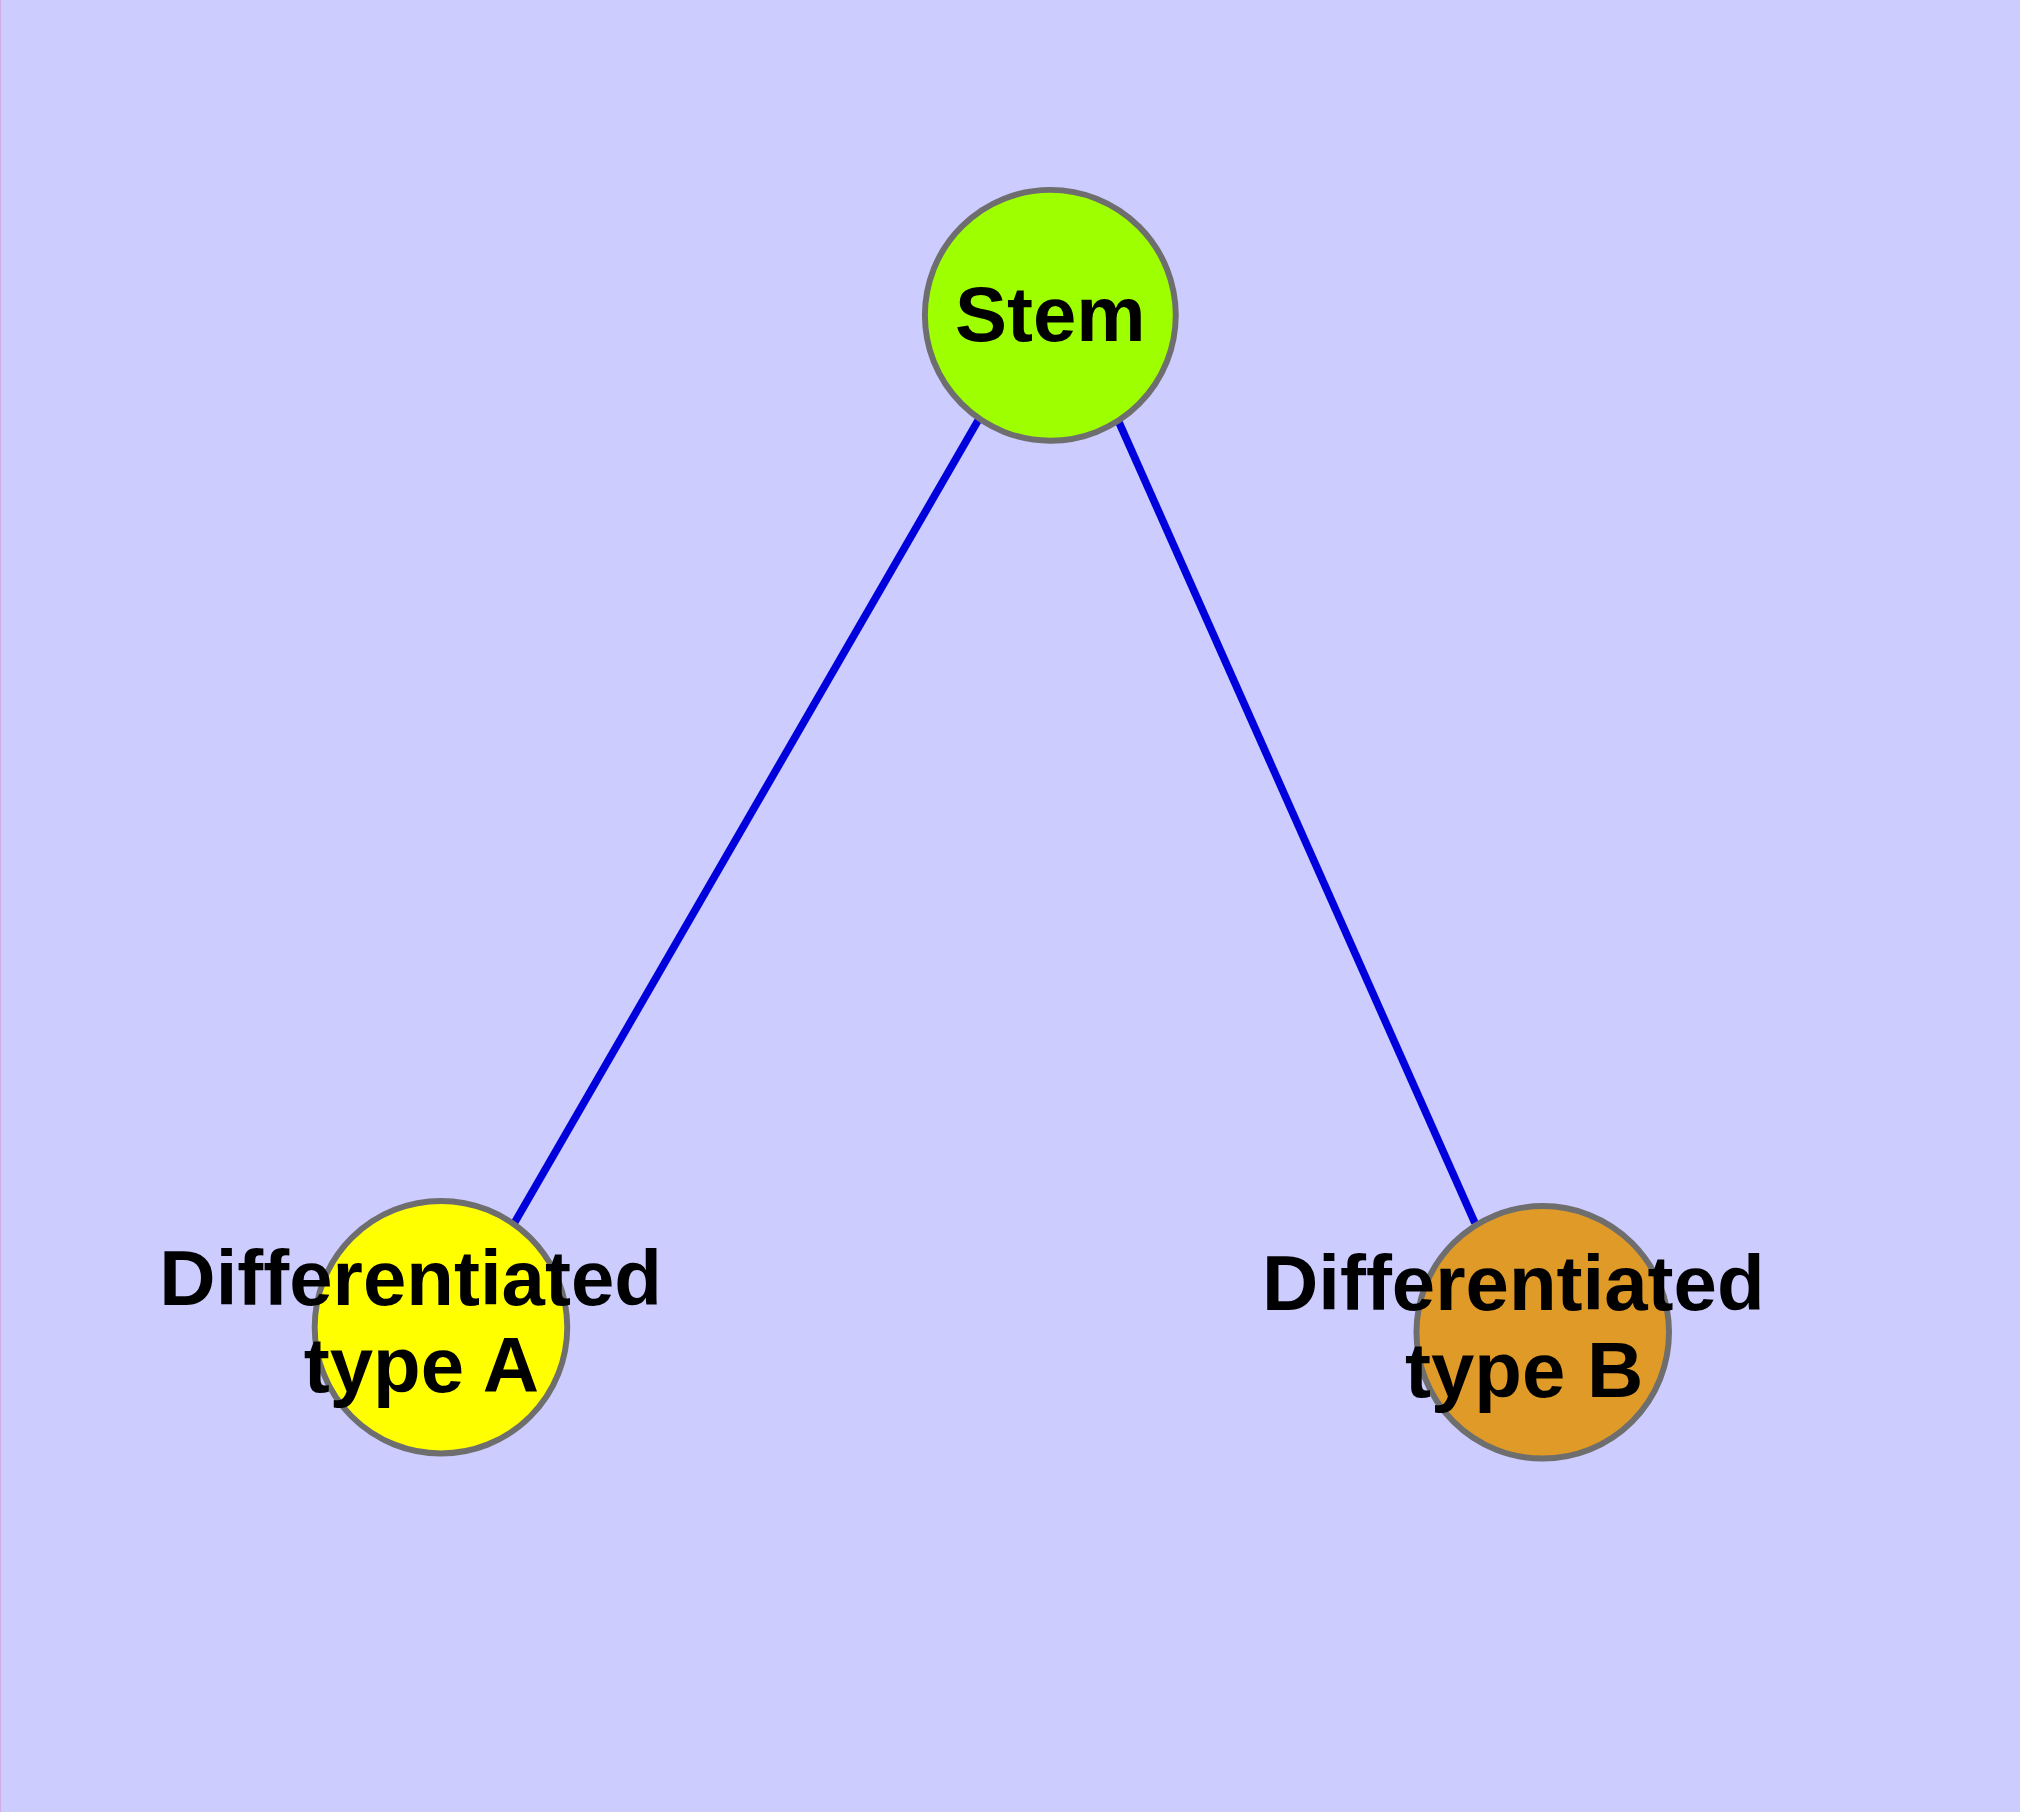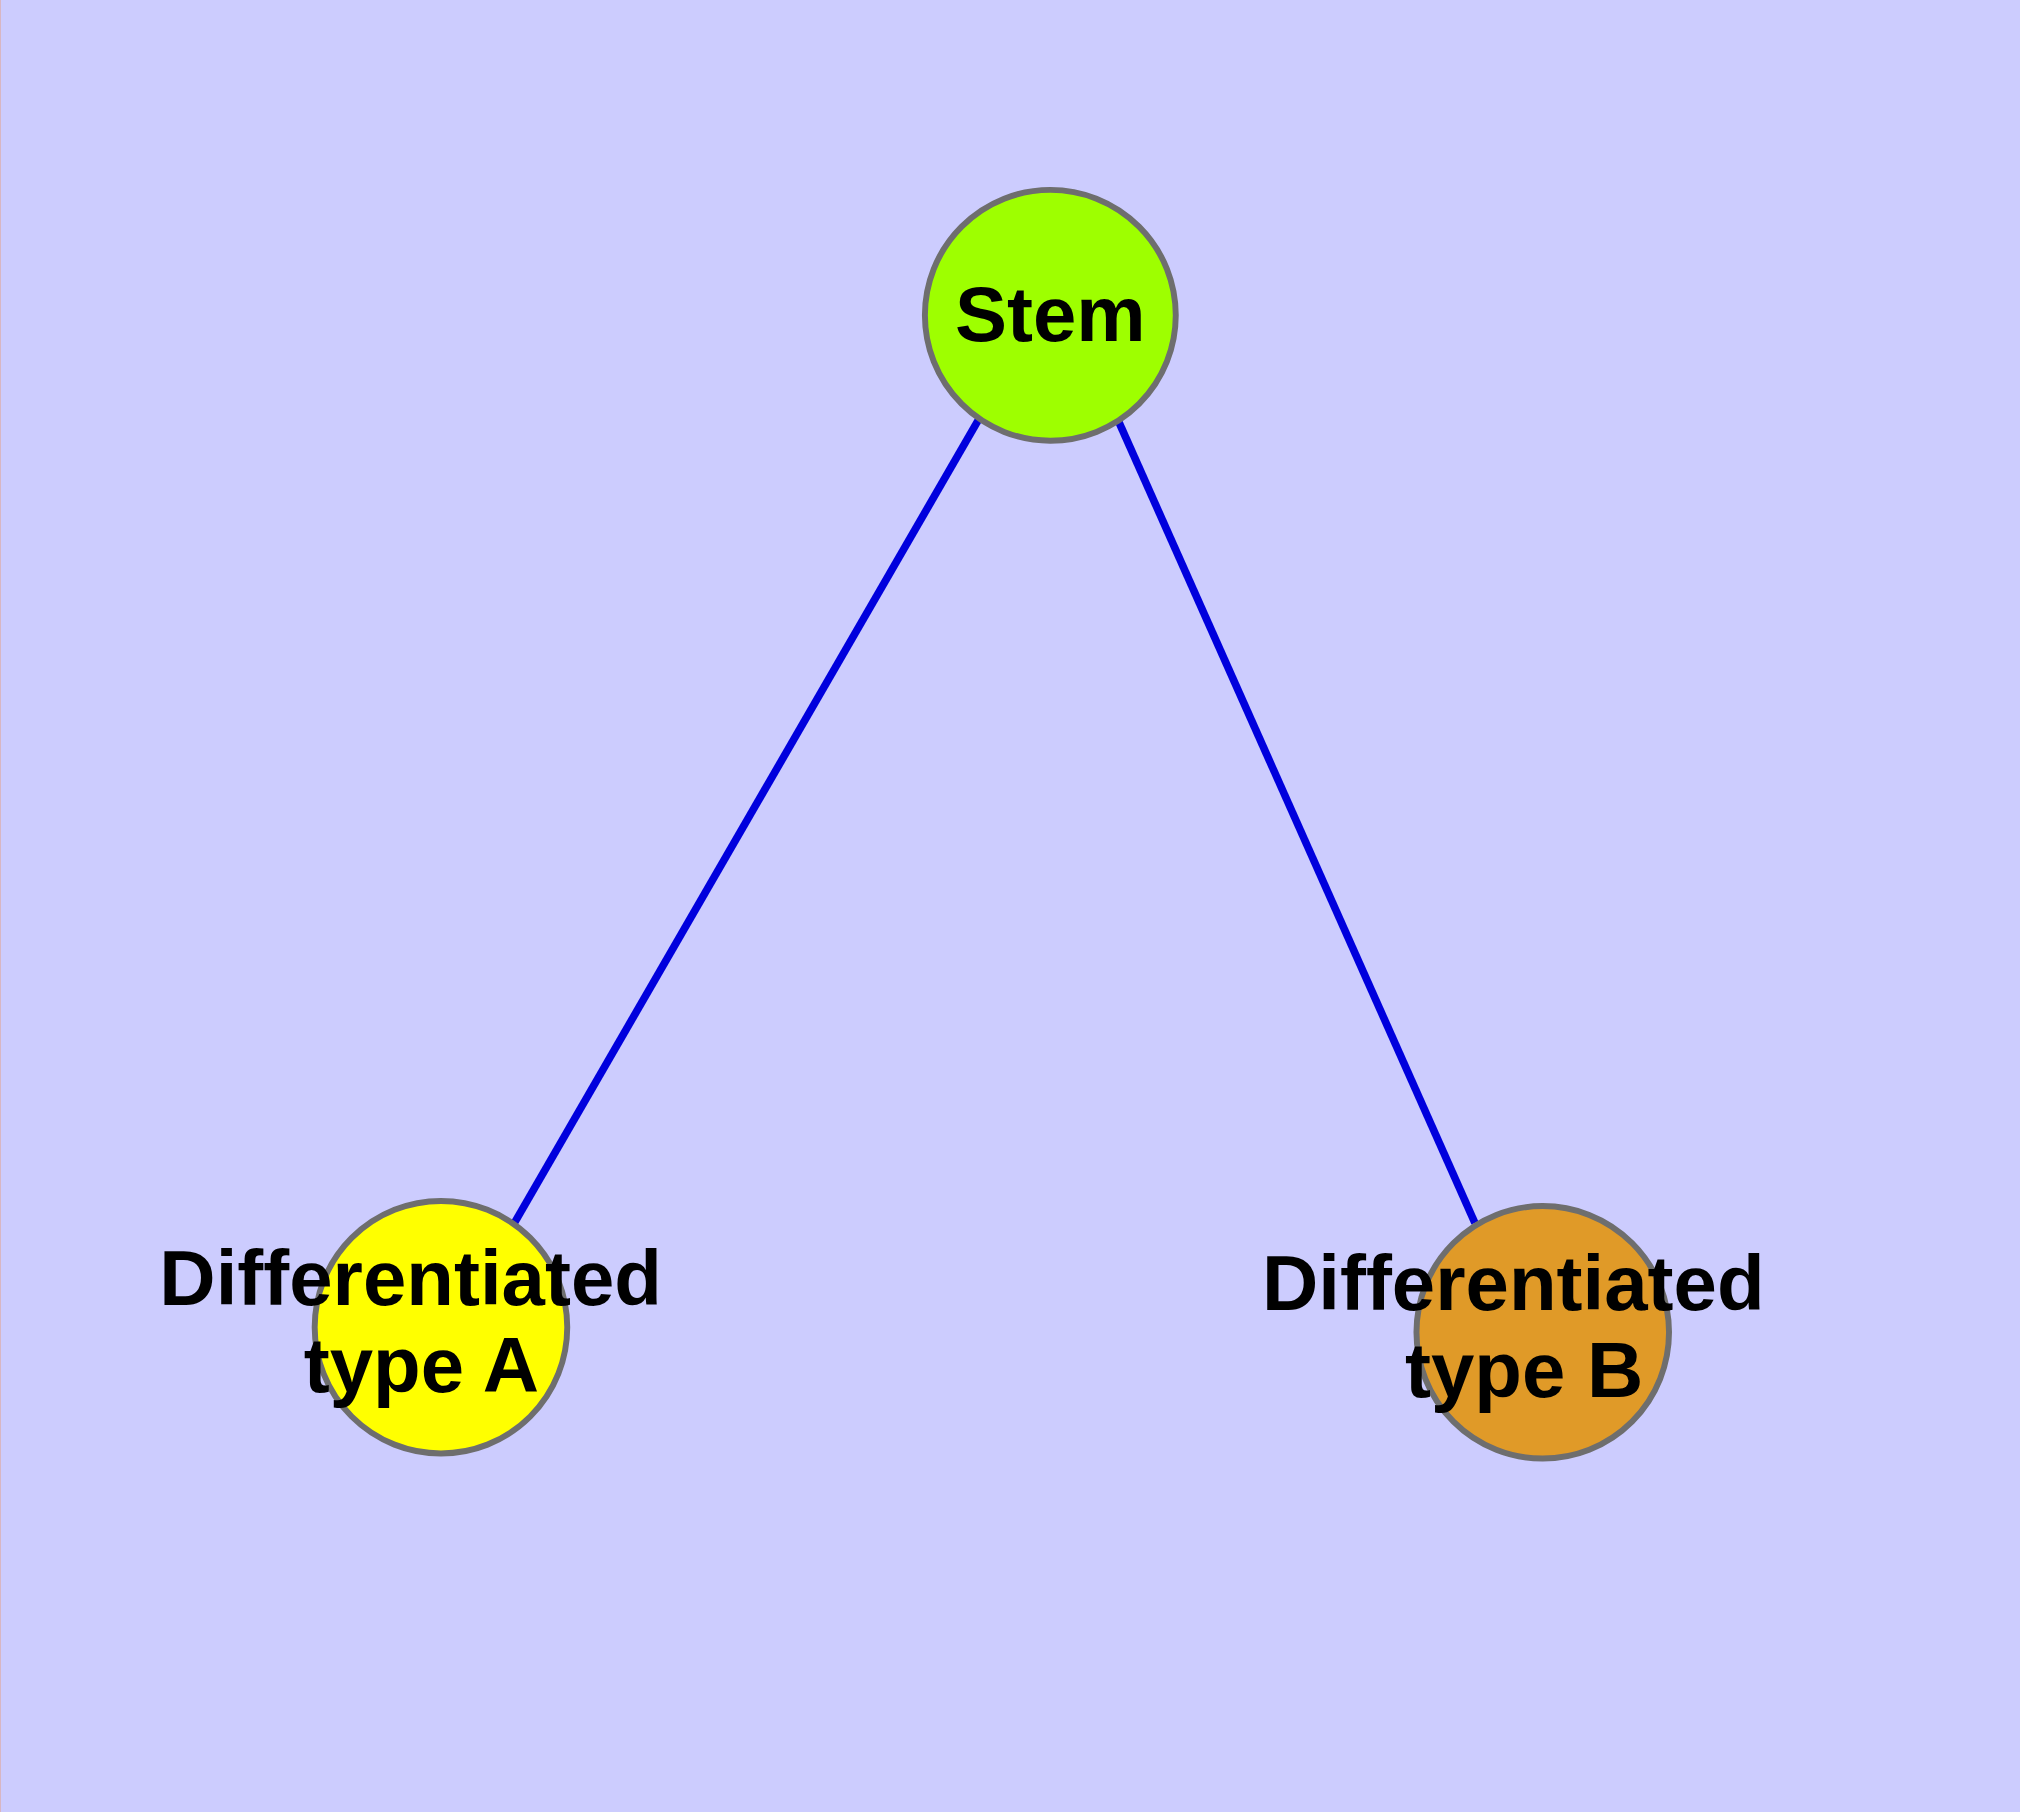--- a/index.html
+++ b/index.html
@@ -9,21 +9,21 @@
   body {
     width: 2021px;
     height: 1812px;
     overflow: hidden;
     font-family: "Liberation Sans", sans-serif;
   }
   #stage {
     position: relative;
     width: 2021px;
     height: 1812px;
-    background: #f97316;
+    background: #ec4899;
   }
   #graph-svg {
     position: absolute;
     top: 0;
     left: 0;
     width: 2021px;
     height: 1812px;
     display: block;
   }
   .node-label {

